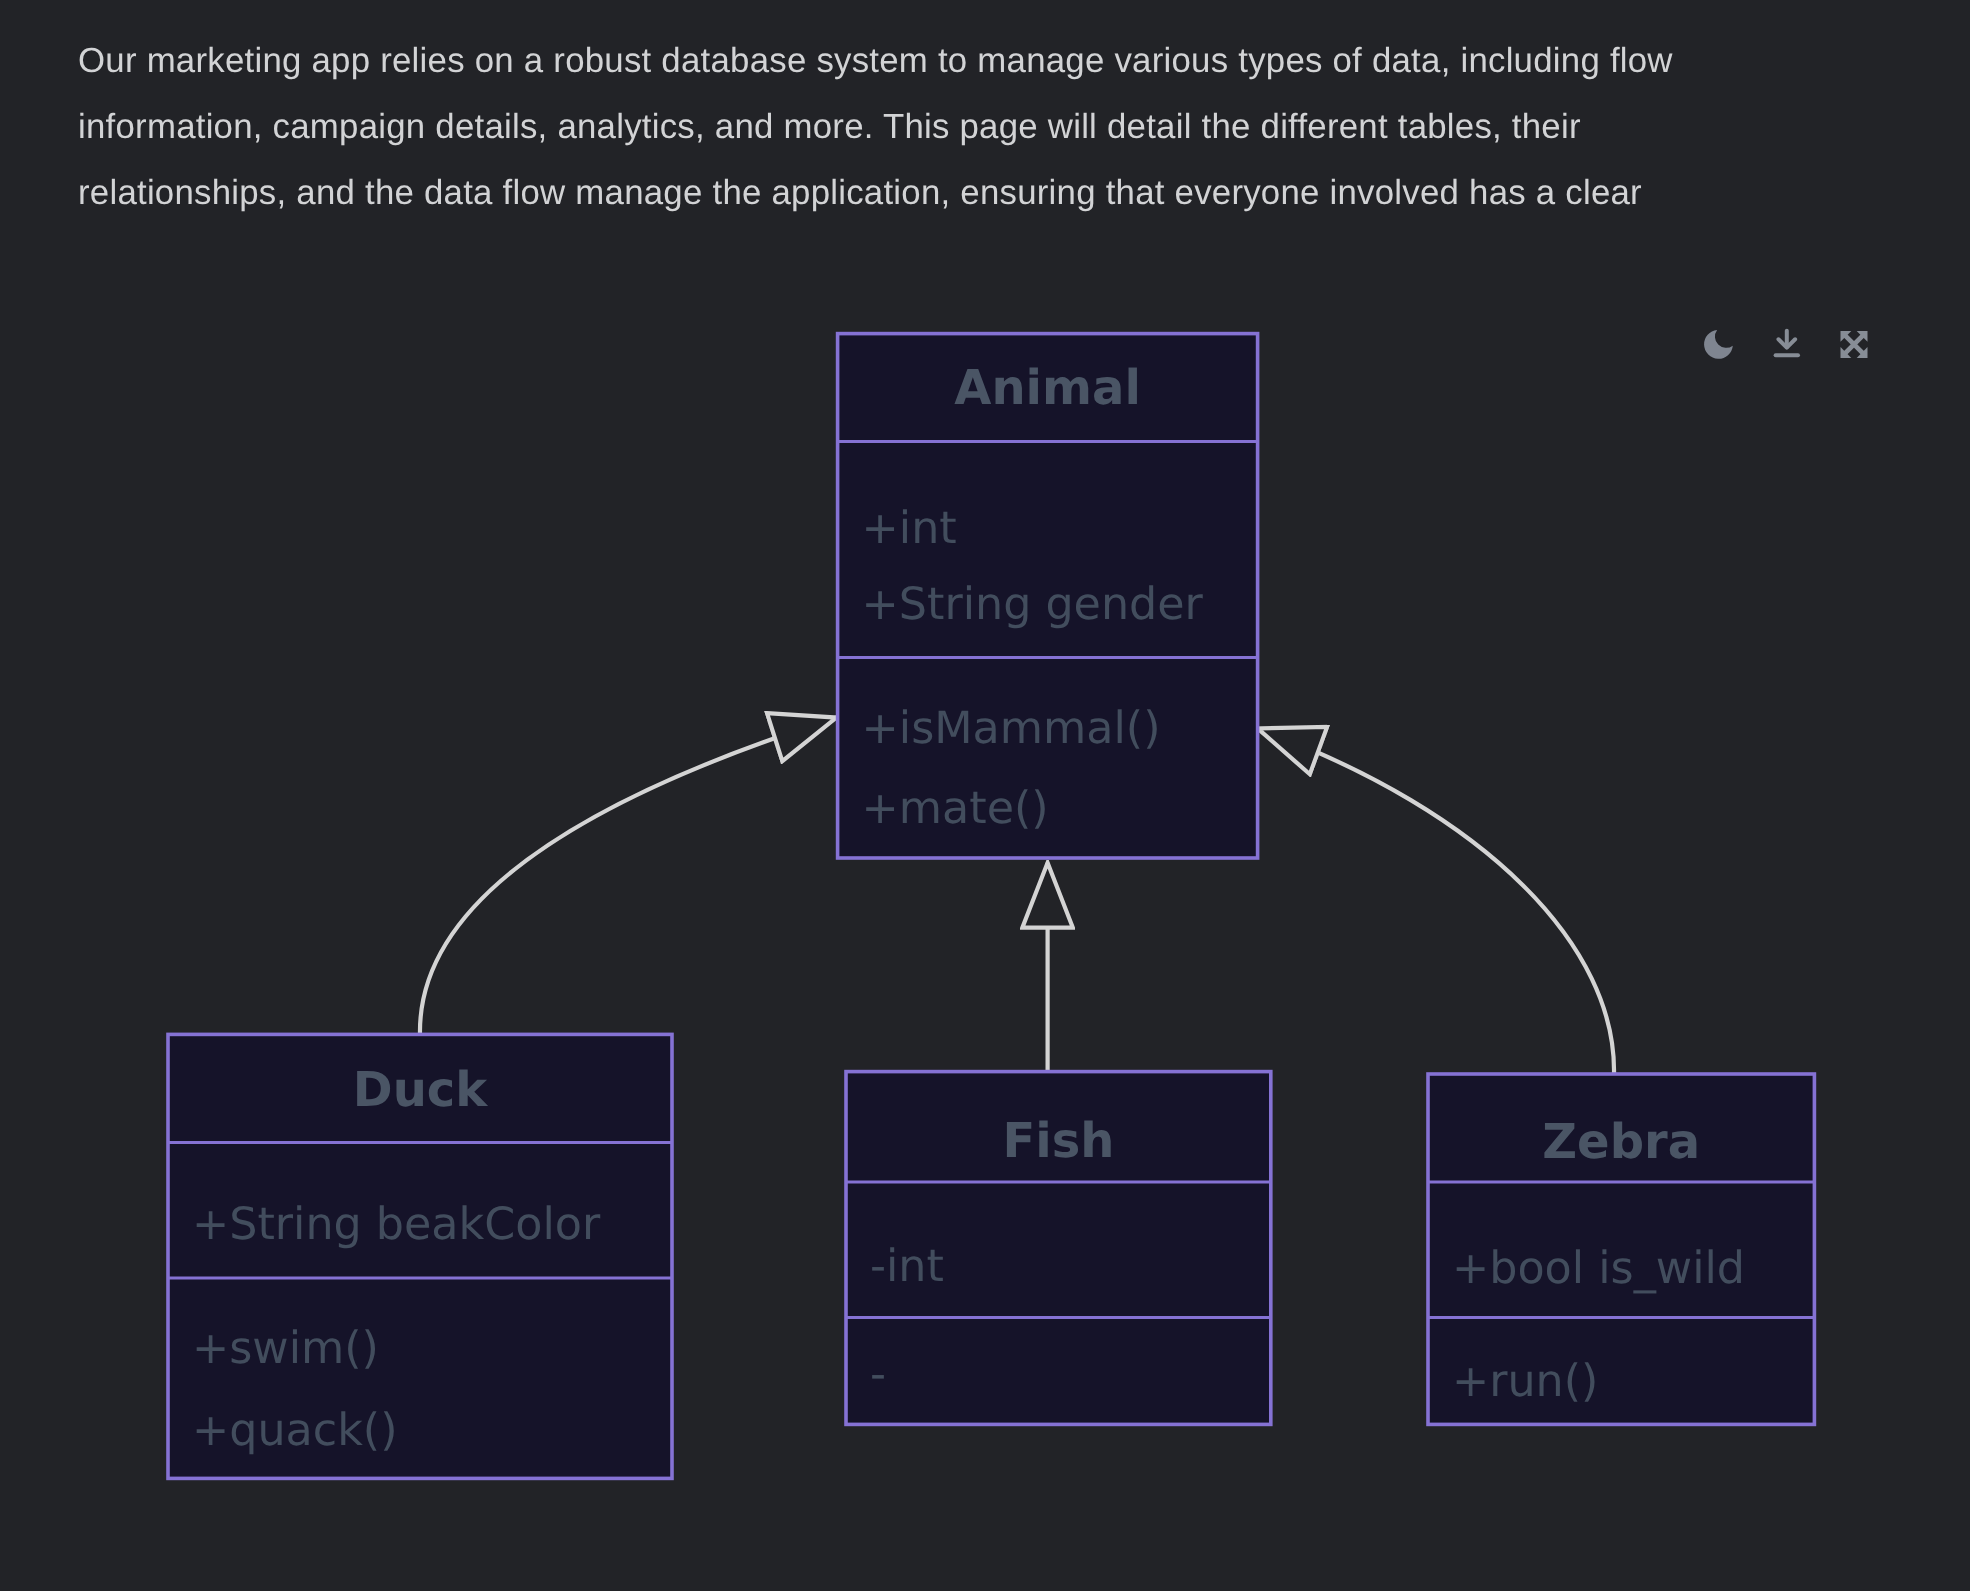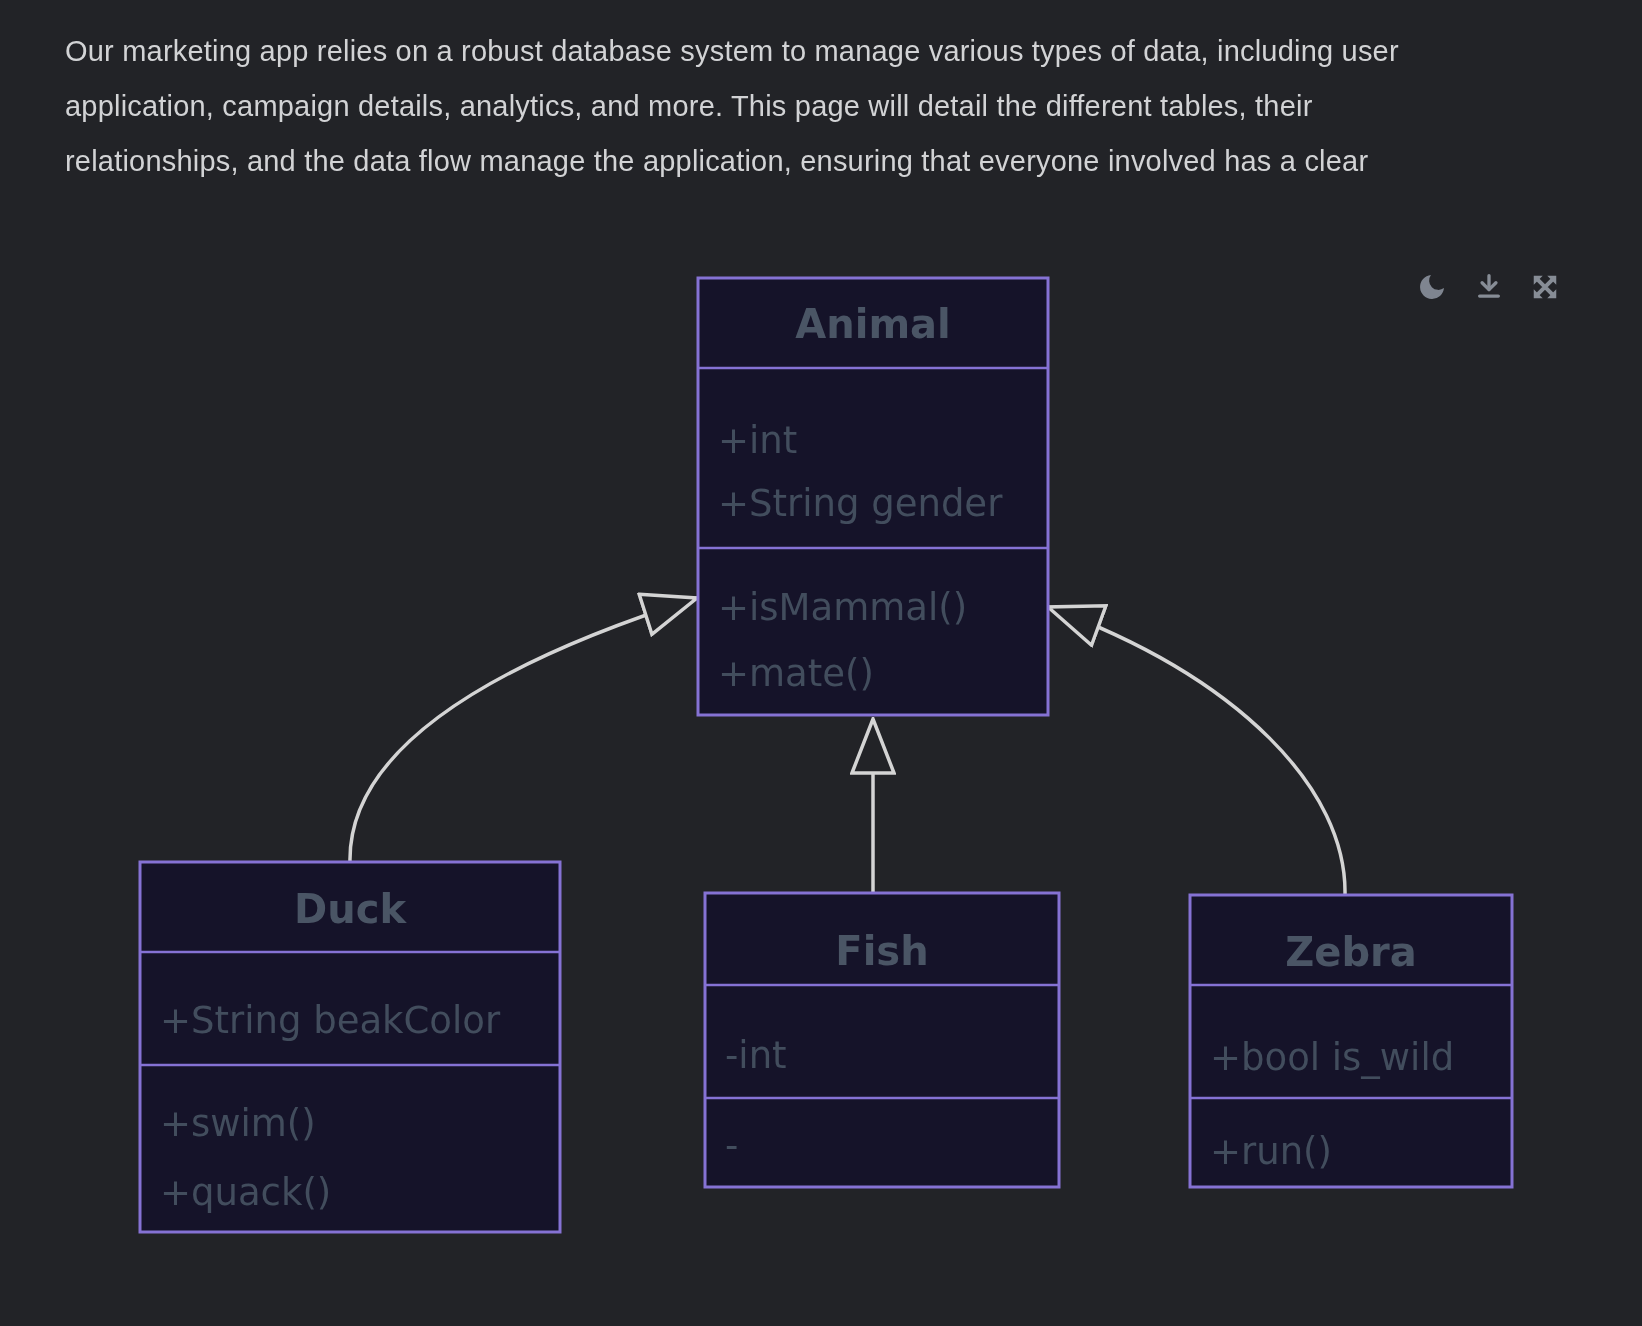--- a/index.html
+++ b/index.html
@@ -40,22 +40,22 @@
     fill: #424d5d; text-anchor: start; dominant-baseline: central;
   }
   .edge { stroke: #d4d4d4; stroke-width: 3.5; fill: none; }
 </style>
 </head>
 <body>
 
 <div class="page">
 
   <div class="intro">
-    <div class="intro-line">Our marketing app relies on a robust database system to manage various types of data, including user</div>
-    <div class="intro-line">application, campaign details, analytics, and more. This page will detail the different tables, their</div>
+    <div class="intro-line">Our marketing app relies on a robust database system to manage various types of data, including flow</div>
+    <div class="intro-line">information, campaign details, analytics, and more. This page will detail the different tables, their</div>
     <div class="intro-line">relationships, and the data flow manage the application, ensuring that everyone involved has a clear</div>
   </div>
 
   <div class="toolbar-btn" id="btn-theme">
     <svg width="32" height="32" viewBox="0 0 24 24">
       <path d="M21 12.79 A9 9 0 1 1 11.21 3 A7 7 0 0 0 21 12.79 Z" fill="#7f8590"></path>
     </svg>
   </div>
   <div class="toolbar-btn" id="btn-download">
     <svg width="32" height="32" viewBox="0 0 24 24" fill="none" stroke="#878d96" stroke-width="2.5" stroke-linecap="round" stroke-linejoin="round">

